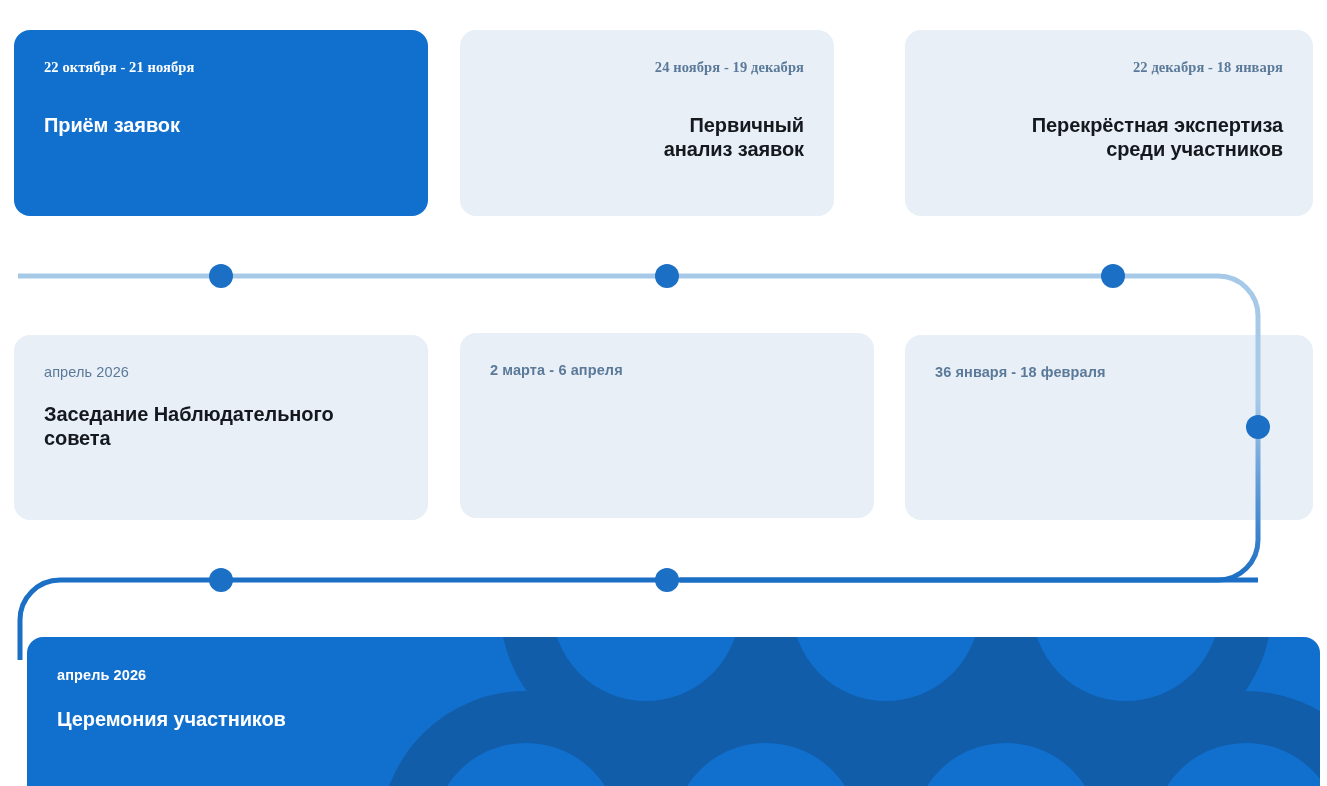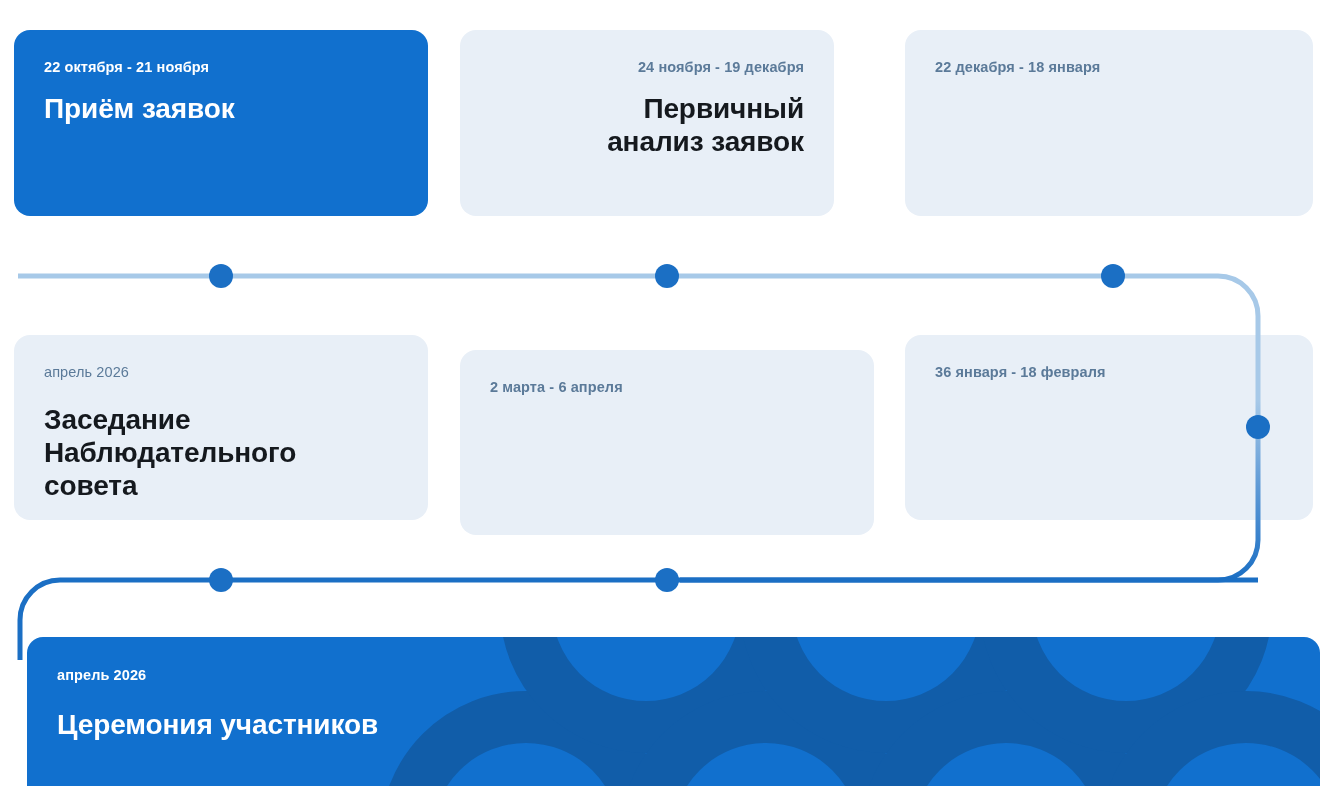--- a/index.html
+++ b/index.html
@@ -32,21 +32,21 @@
     position: relative;
     z-index: 2;
   }
   .card-date {
     font-size: 14.5px;
     letter-spacing: 0.1px;
     line-height: 1.2;
     white-space: pre-line;
   }
   .card-title {
-    font-size: 28px;
+    font-size: 20px;
     line-height: 1.18;
     letter-spacing: -0.1px;
     white-space: pre-line;
   }
 
   
   .card.light {
     background: #e8eff7;
   }
   .card.light .card-date {
@@ -70,35 +70,35 @@
     font-weight: 700;
   }
   .card.accent .card-title {
     color: #ffffff;
     font-weight: 700;
   }
 
   
   #card-1 { left: 14px;  top: 30px;  width: 414px; height: 186px; }
   #card-2 { left: 460px; top: 30px;  width: 374px; height: 186px; text-align: right; }
-  #card-3 { left: 905px; top: 30px;  width: 408px; height: 186px; }
+  #card-3 { left: 905px; top: 30px;  width: 408px; height: 186px; text-align: right; }
 
   
   #card-4 { left: 14px;  top: 335px; width: 414px; height: 185px; }
-  #card-5 { left: 460px; top: 350px; width: 414px; height: 185px; }
+  #card-5 { left: 460px; top: 333px; width: 414px; height: 185px; }
   #card-6 { left: 905px; top: 335px; width: 408px; height: 185px; }
 
   
   #card-7 {
     left: 27px; top: 637px; width: 1293px; height: 170px;
     border-radius: 16px;
   }
 
   .row1 .card-inner { padding: 29px 30px 0 30px; }
-  .row1 .card-date  { margin-bottom: 16px; }
+  .row1 .card-date  { margin-bottom: 38px; font-family: Liberation Serif, serif; }
 
   .row2 .card-inner { padding: 29px 30px 0 30px; }
   .row2 .card-date  { margin-bottom: 22px; }
 
   #card-7 .card-inner { padding: 30px 30px 0 30px; }
   #card-7 .card-date  { margin-bottom: 24px; }
 
   
   .pattern {
     position: absolute;
@@ -147,20 +147,22 @@
       <div class="card-inner">
         <div class="card-date">24 ноября - 19 декабря</div>
         <div class="card-title">Первичный
 анализ заявок</div>
       </div>
     </div>
 
     <div class="card light" id="card-3">
       <div class="card-inner">
         <div class="card-date">22 декабря - 18 января</div>
+        <div class="card-title">Перекрёстная экспертиза
+среди участников</div>
       </div>
     </div>
 
   </div>
 
   <div class="row2">
 
     <div class="card light" id="card-4">
       <div class="card-inner">
         <div class="card-date regular">апрель 2026</div>

